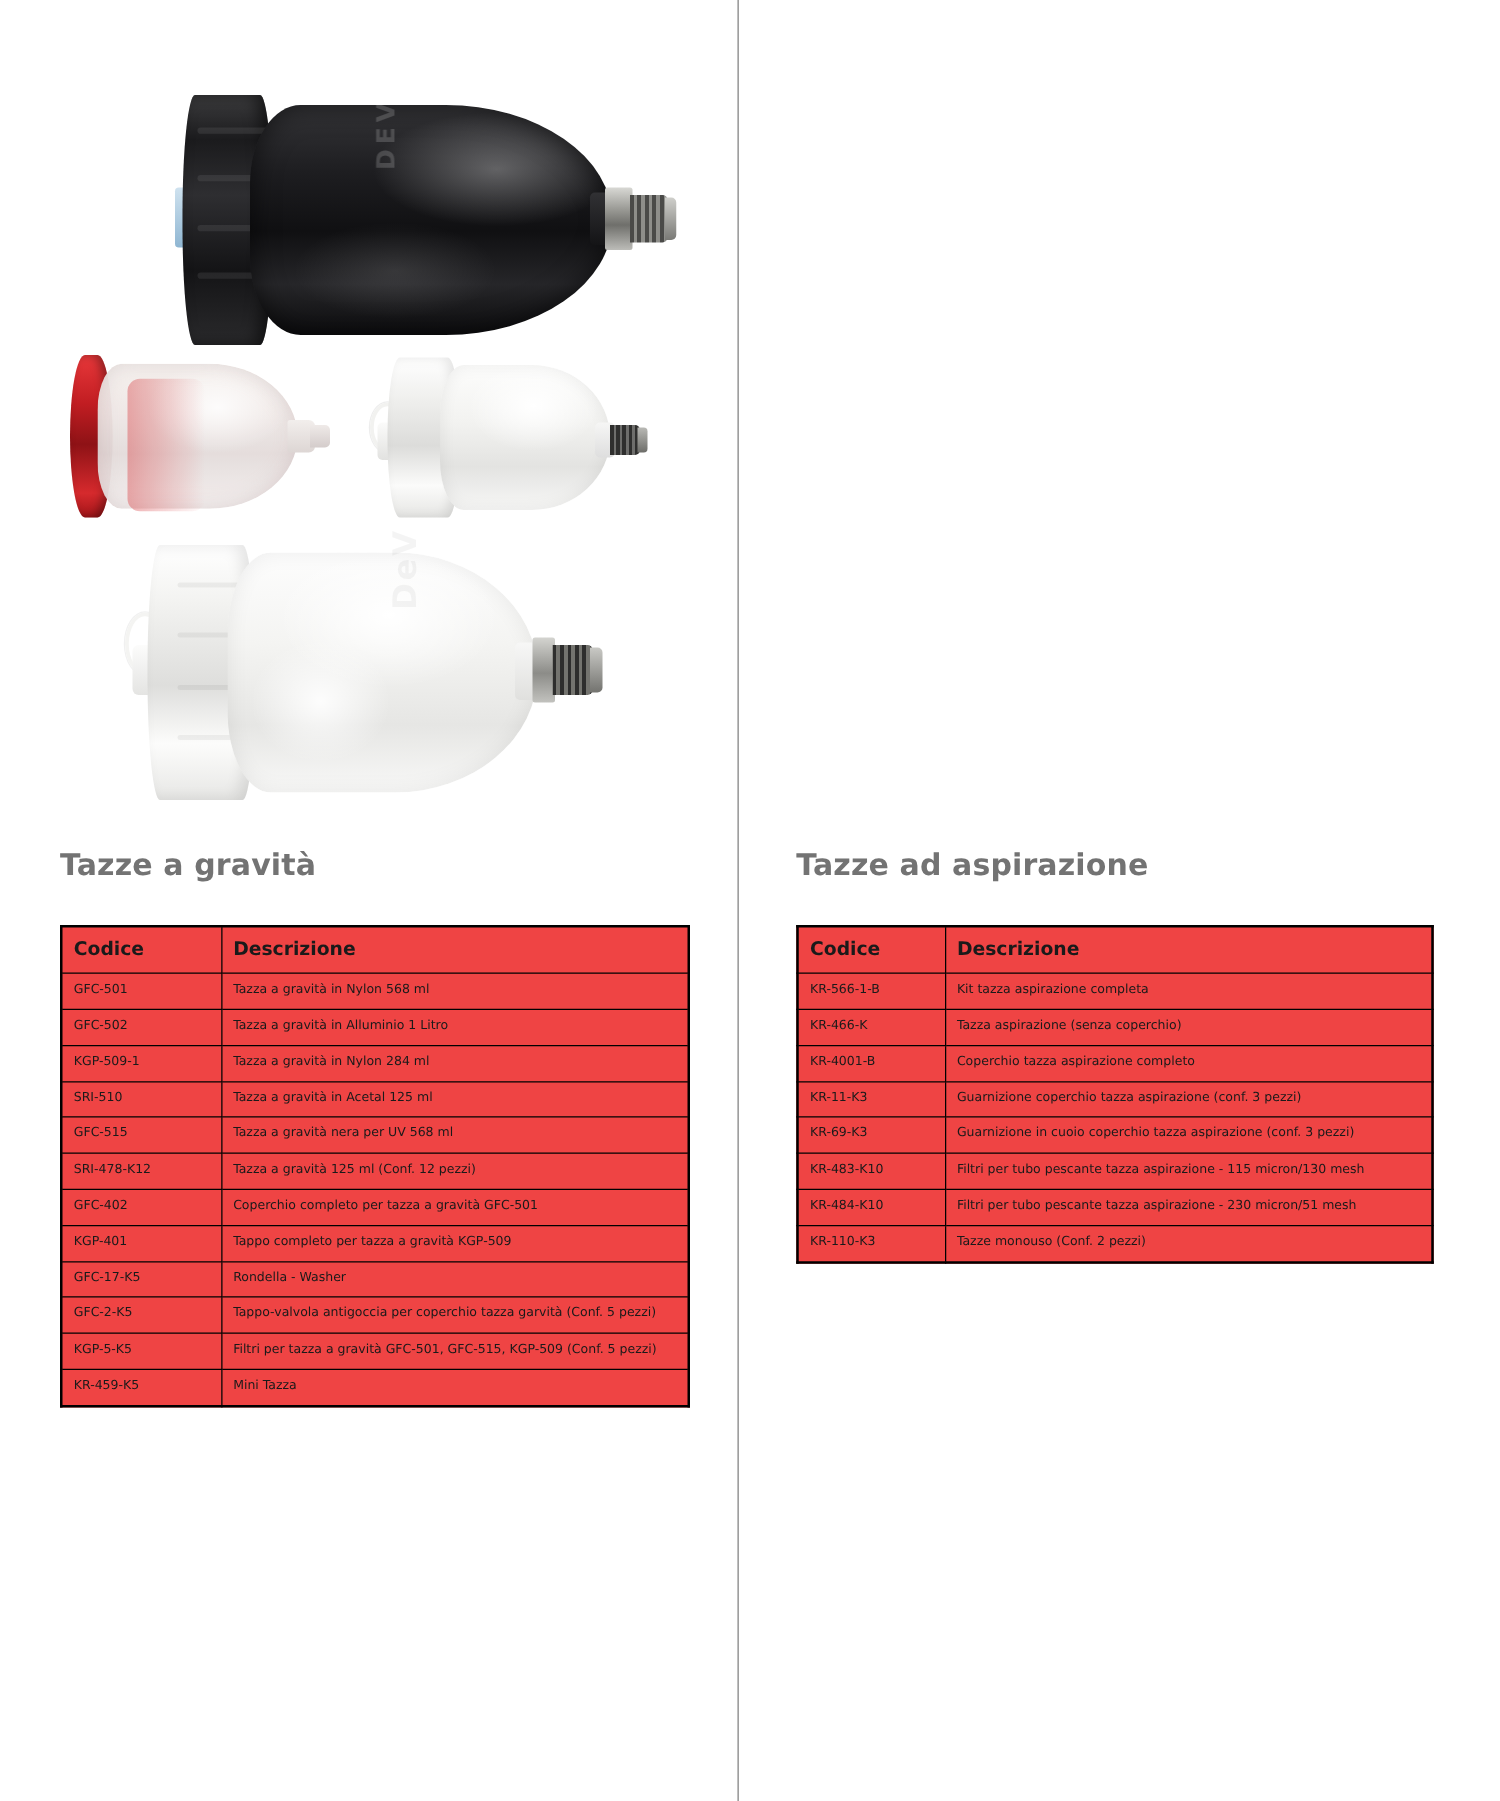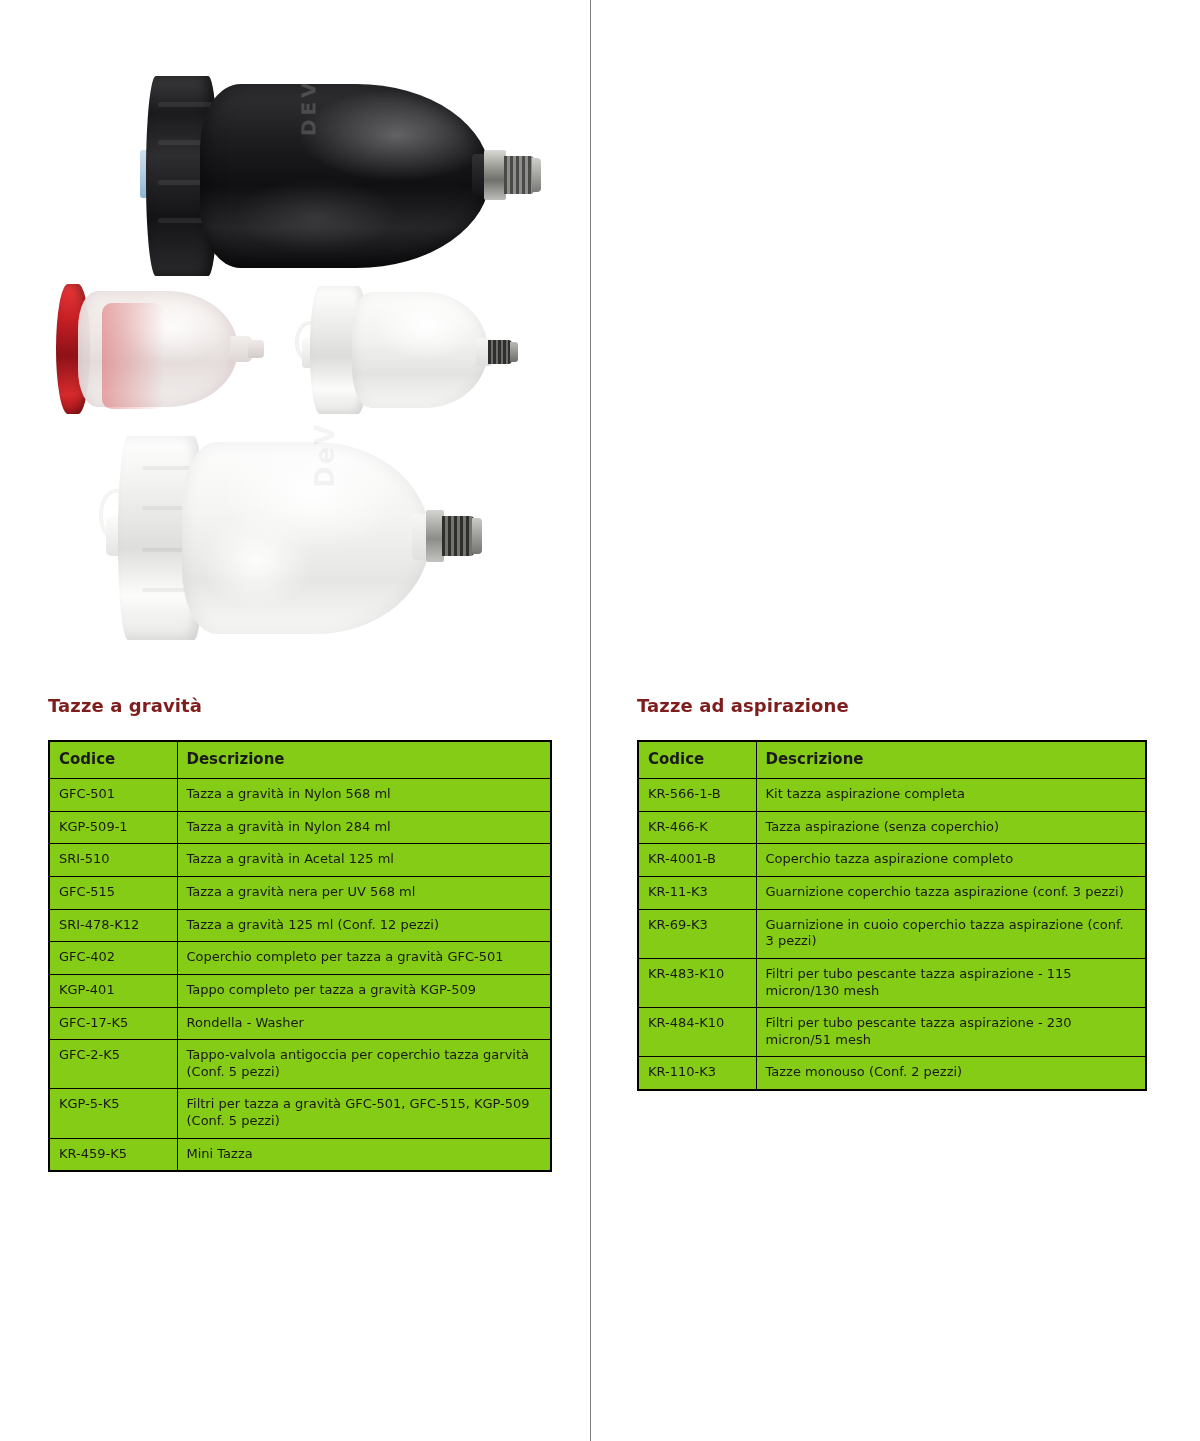--- a/index.html
+++ b/index.html
@@ -39,41 +39,40 @@
   .col-right { left: 591px; width: 609px; }
 
   
   .figure-area {
     position: relative;
     height: 660px;
   }
 
   
   .section-title {
-    font-size: 18px;
+    font-size: 24px;
     font-weight: bold;
     letter-spacing: 0.1px;
-    color: #7f1d1d;
-    margin-top: 17px;
+    color: #737373;
   }
   .left-title  { position: absolute; left: 48px;  top: 678px; }
   .right-title { position: absolute; left: 46px;  top: 678px; }
 
   
   .parts-table {
     position: absolute;
     border-collapse: collapse;
     table-layout: fixed;
     border: 2px solid #000;
-    background: #84cc16;
+    background: #ef4444;
   }
   .parts-table td, .parts-table th {
     border: 1px solid #000;
     padding: 7px 9px 8px 9px;
-    font-size: 13px;
+    font-size: 10px;
     line-height: 1.28;
     text-align: left;
     vertical-align: top;
     word-wrap: break-word;
     overflow-wrap: break-word;
   }
   .parts-table th {
     font-weight: bold;
     font-size: 15px;
     padding-top: 8px;
@@ -367,20 +366,24 @@
           <th>Codice</th>
           <th>Descrizione</th>
         </tr>
       </thead>
       <tbody>
         <tr>
             <td>GFC-501</td>
             <td>Tazza a gravità in Nylon 568 ml</td>
           </tr>
         <tr>
+            <td>GFC-502</td>
+            <td>Tazza a gravità in Alluminio 1 Litro</td>
+          </tr>
+        <tr>
             <td>KGP-509-1</td>
             <td>Tazza a gravità in Nylon 284 ml</td>
           </tr>
         <tr>
             <td>SRI-510</td>
             <td>Tazza a gravità in Acetal 125 ml</td>
           </tr>
         <tr>
             <td>GFC-515</td>
             <td>Tazza a gravità nera per UV 568 ml</td>

